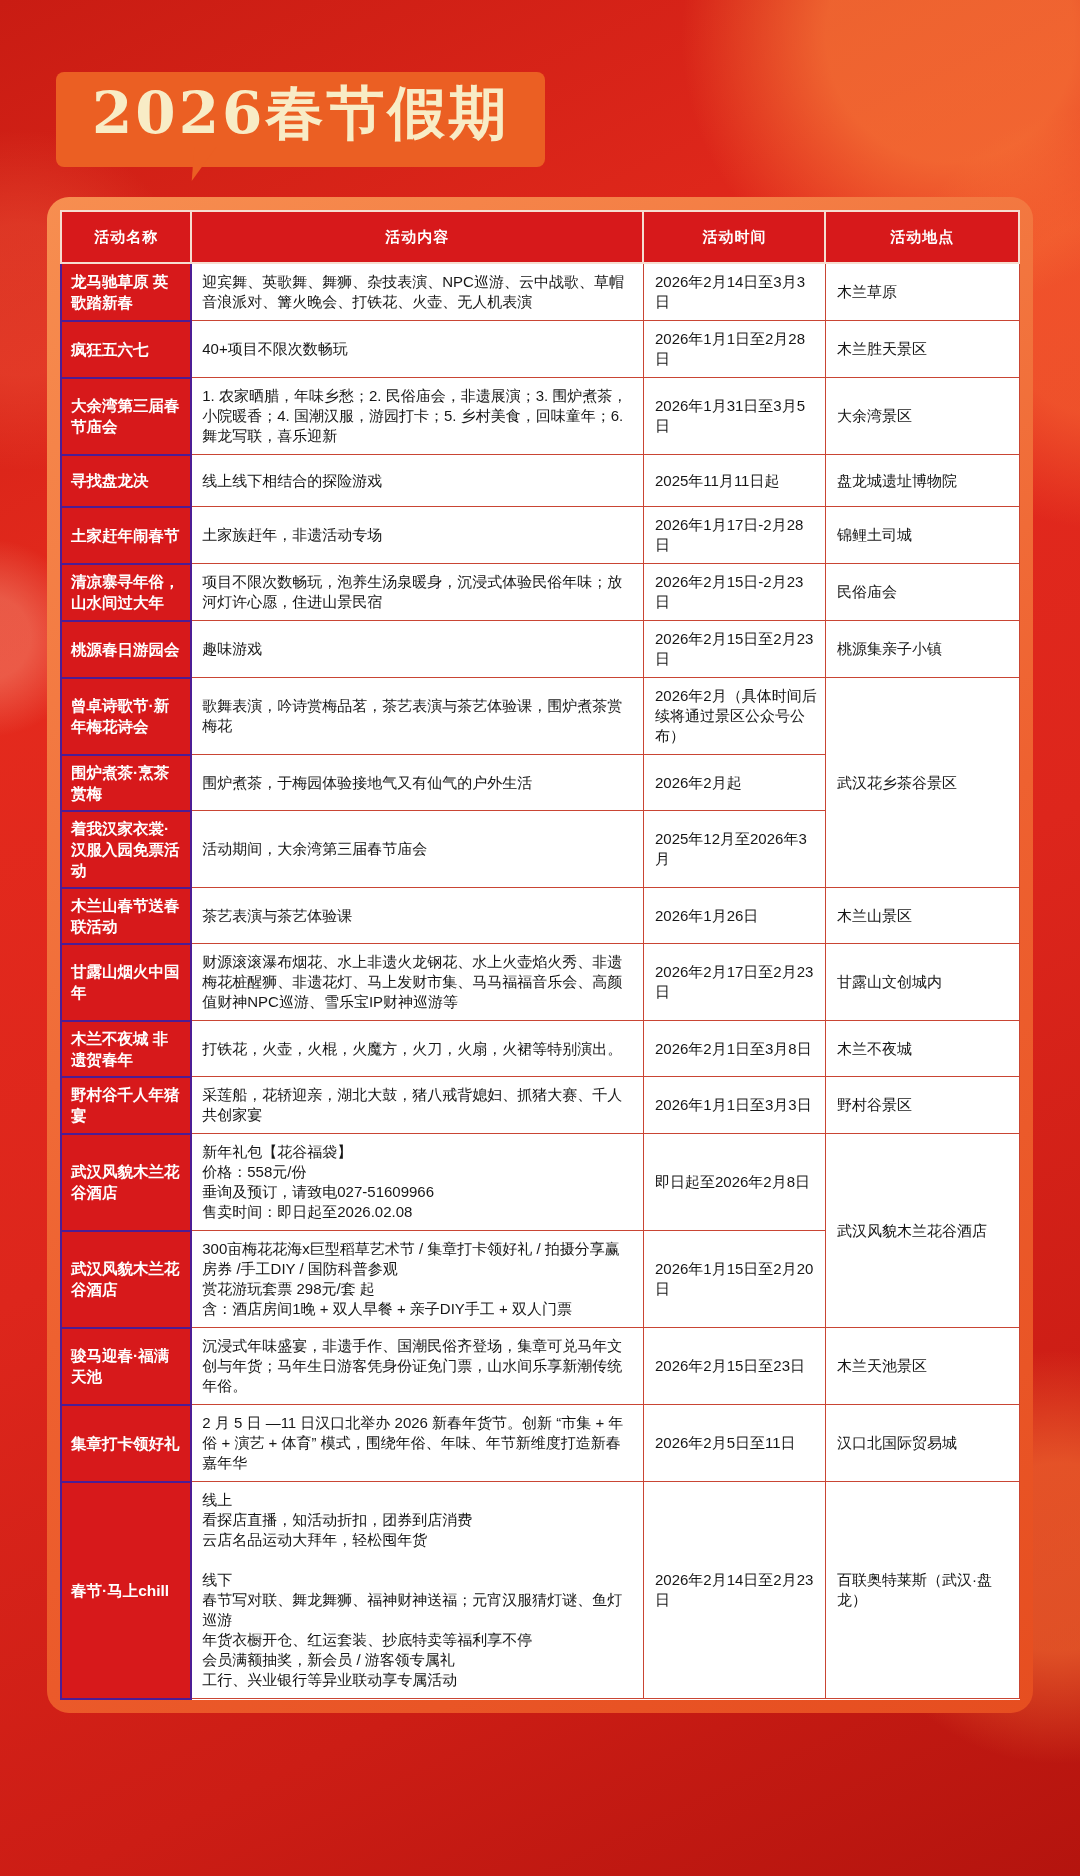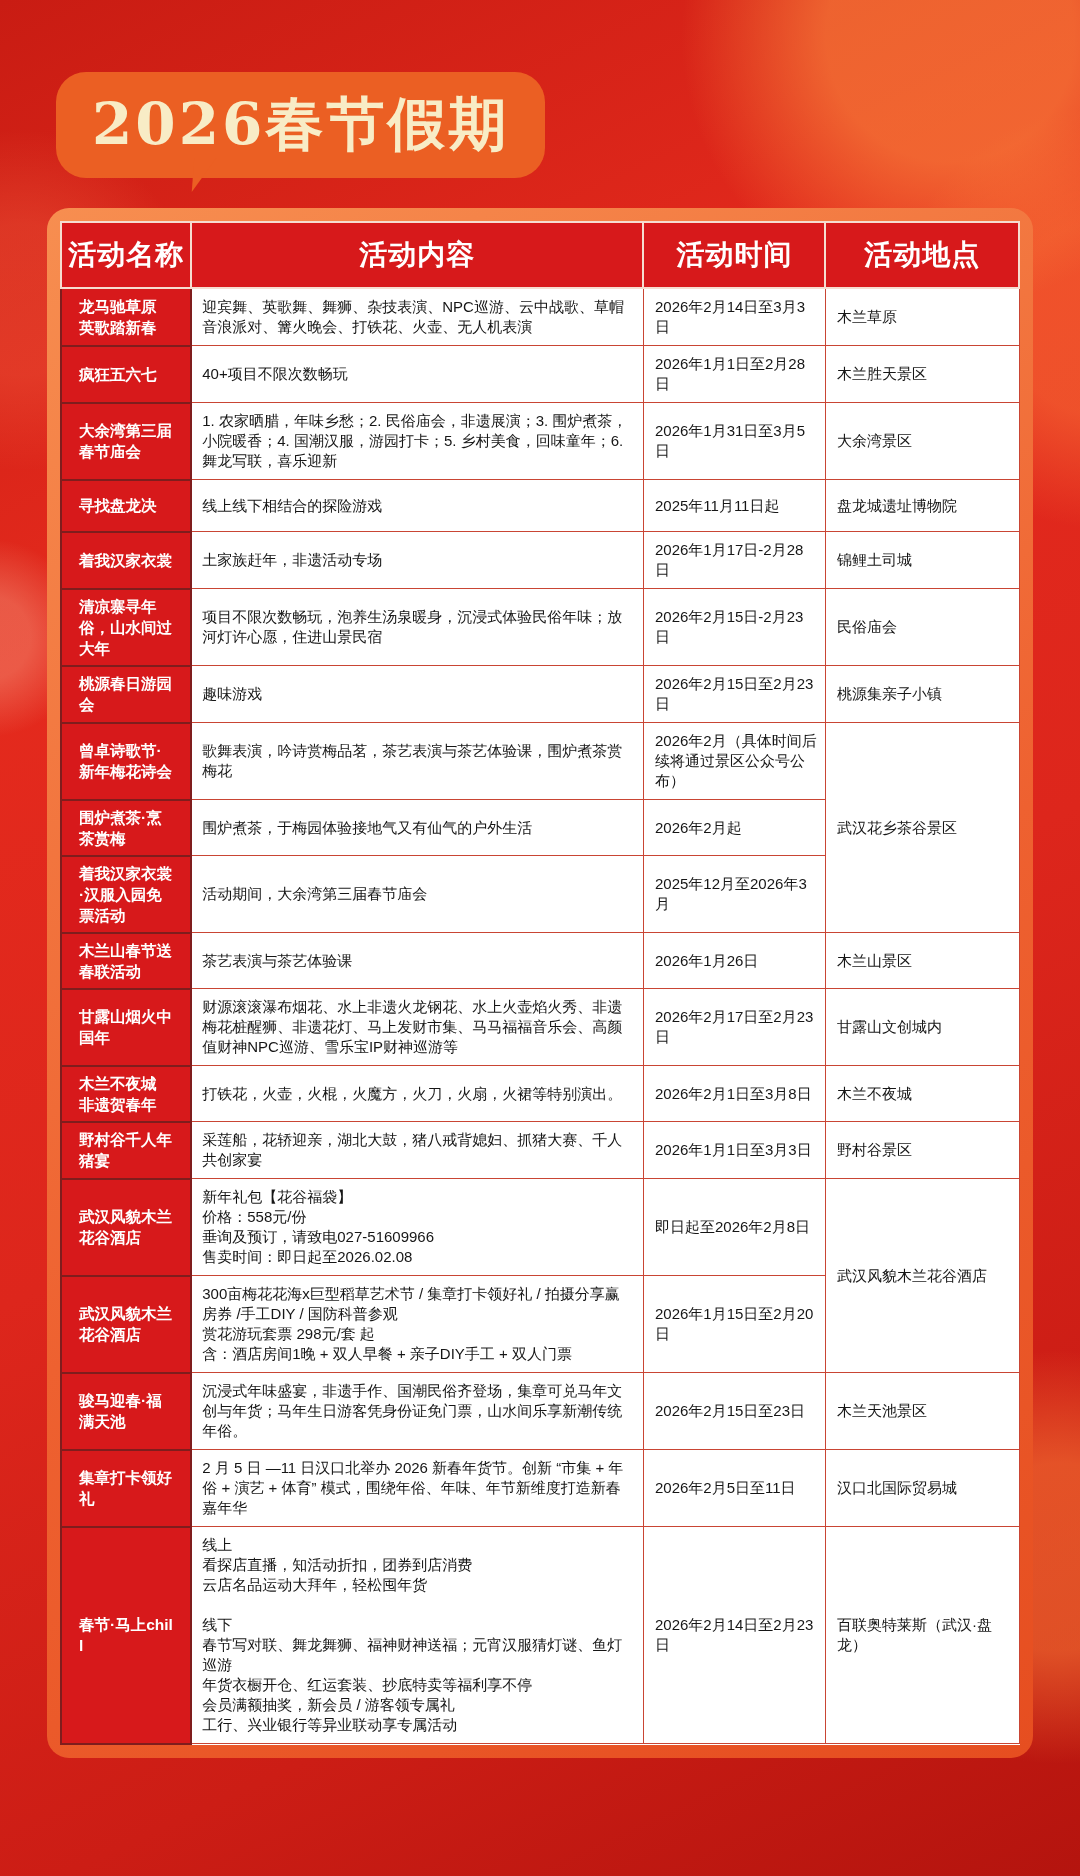--- a/index.html
+++ b/index.html
@@ -13,21 +13,21 @@
       radial-gradient(circle at 88% 2%, rgba(255,150,66,.55) 0 6%, rgba(255,150,66,0) 13%),
       radial-gradient(circle at 102% 17%, rgba(255,130,60,.45) 0 5%, rgba(255,130,60,0) 11%),
       radial-gradient(circle at 98% 83%, rgba(255,135,58,.5) 0 5%, rgba(255,135,58,0) 11%),
       radial-gradient(circle at -1% 34%, rgba(255,215,180,.28) 0 2.5%, rgba(255,215,180,0) 6%),
       radial-gradient(circle at 2% 16%, rgba(255,120,80,.25) 0 4%, rgba(255,120,80,0) 9%),
       linear-gradient(155deg,#c91c13 0%, #e42a1d 28%, #dd261c 55%, #cc1d15 80%, #b4140e 100%);
   }
   .title-wrap{padding-top:72px;padding-left:56px;}
   .bubble{
     position:relative;display:inline-block;background:#eb5f23;
-    border-radius:30px;padding:14px 36px 14px 36px;
+    border-radius:8px;padding:3px 36px 14px 36px;
   }
   .bubble-text{
     font-family:"DejaVu Serif","Liberation Serif",serif;
     font-size:58px;font-weight:bold;color:#f8ecc6;letter-spacing:3px;
   }
   .bubble-tail{
     position:absolute;left:132px;bottom:-30px;width:0;height:0;
     border:16px solid transparent;border-top:34px solid #eb5f23;
     border-left-width:6px;transform:skewX(-14deg);
   }
@@ -36,31 +36,31 @@
     font-family:"DejaVu Serif","Liberation Serif",serif;
     font-size:74px;font-weight:bold;color:#f8ecc6;letter-spacing:3px;
   }
   .frame{
     width:960px;margin:30px auto 0 auto;border-radius:22px;padding:13px;
     background:linear-gradient(150deg,#f78e50 0%,#ee6130 55%,#e64e20 100%);
   }
   table{width:100%;border-collapse:collapse;background:#ffffff;table-layout:fixed;}
   tr{height:52px;}
   th{
-    background:#d7191b;color:#ffffff;font-size:28px;font-weight:bold;
+    background:#d7191b;color:#ffffff;font-size:15px;font-weight:bold;
     padding:13px 4px;border:2px solid #f6ddd0;letter-spacing:1px;
   }
   td{
     border:1px solid #c94534;background:#ffffff;color:#161616;
     font-size:15px;line-height:20px;padding:8px 10px;vertical-align:middle;
     word-break:break-all;
   }
   td.name-cell{
     background:#d7191b;color:#ffffff;font-weight:bold;
-    border:2px solid #7f1d1d;font-size:15.5px;line-height:21px;padding:6px 17px;
+    border:2px solid #4c1d95;font-size:15.5px;line-height:21px;padding:6px 9px;
   }
   td.time-cell,td.loc-cell{padding:8px 8px 8px 11px;}
 </style>
 </head>
 <body>
 
 <div class="poster">
 
   <div class="title-wrap">
     <div class="bubble">
@@ -113,21 +113,21 @@
           </tr>
           <tr>
             <td class="name-cell">寻找盘龙决</td>
             <td class="content-cell">
               <div>线上线下相结合的探险游戏</div>
             </td>
             <td class="time-cell">2025年11月11日起</td>
             <td class="loc-cell">盘龙城遗址博物院</td>
           </tr>
           <tr>
-            <td class="name-cell">着我汉家衣裳</td>
+            <td class="name-cell">土家赶年闹春节</td>
             <td class="content-cell">
               <div>土家族赶年，非遗活动专场</div>
             </td>
             <td class="time-cell">2026年1月17日-2月28日</td>
             <td class="loc-cell">锦鲤土司城</td>
           </tr>
           <tr>
             <td class="name-cell">清凉寨寻年俗，山水间过大年</td>
             <td class="content-cell">
               <div>项目不限次数畅玩，泡养生汤泉暖身，沉浸式体验民俗年味；放河灯许心愿，住进山景民宿</div>

